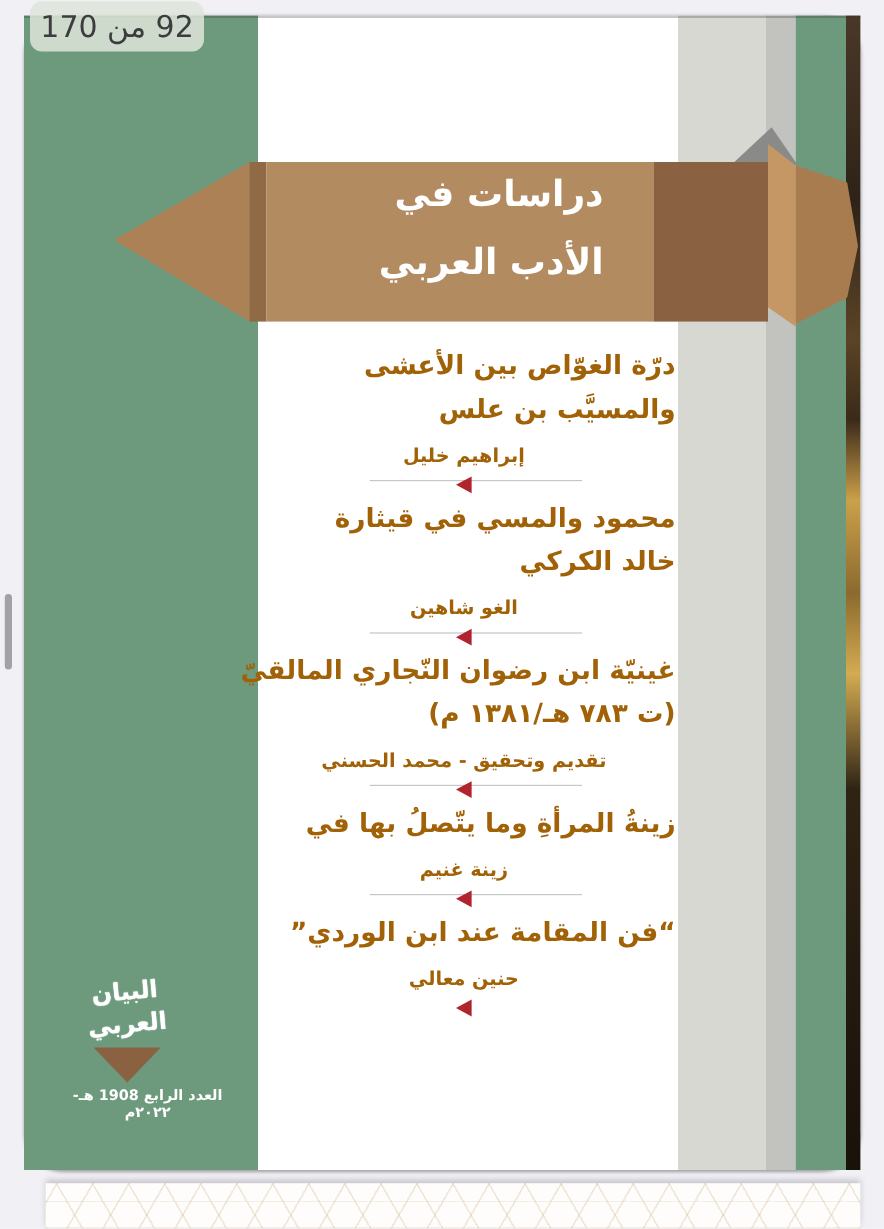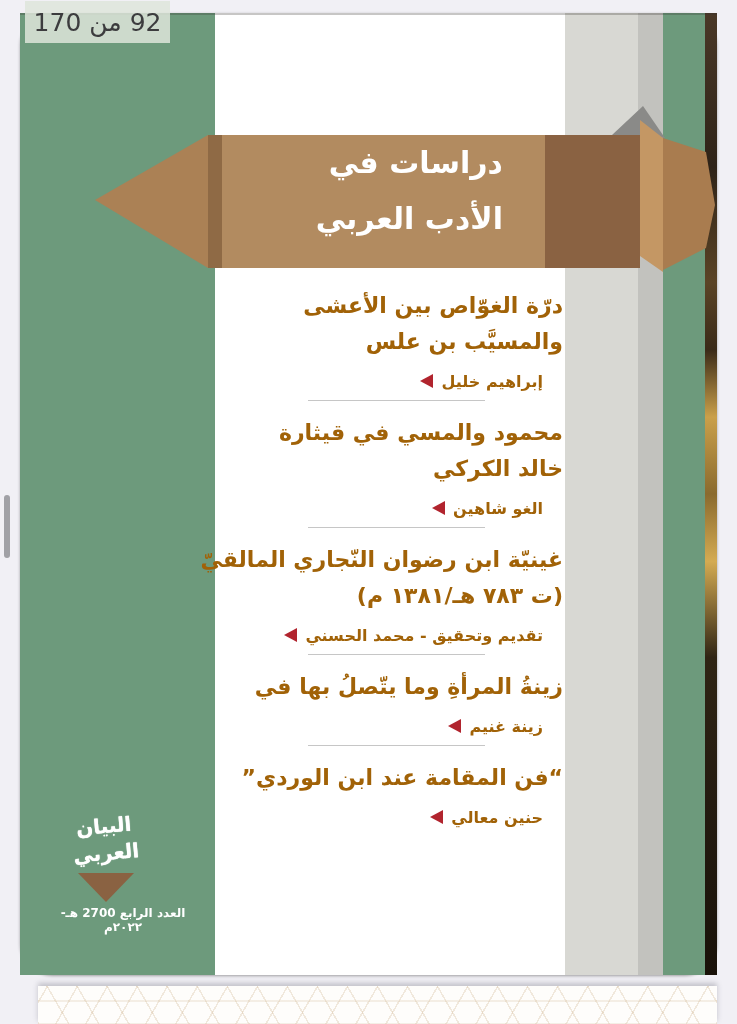--- a/index.html
+++ b/index.html
@@ -23,41 +23,41 @@
   .banner-title{position:absolute;left:210px;top:122px;width:273px;z-index:4;
         direction:rtl;text-align:right;color:#ffffff;font-weight:bold;
         font-size:30px;line-height:56px;white-space:nowrap;}
 
   
   .toc{position:absolute;left:210px;top:275px;width:333px;z-index:2;
        direction:rtl;text-align:right;color:#a16207;}
   .title-line{font-size:22px;line-height:36px;font-weight:bold;white-space:nowrap;}
   .title-line:empty{display:none;}
   .author-row{margin-top:10px;height:22px;padding-left:0;padding-right:20px;
-       display:flex;align-items:center;gap:8px;white-space:nowrap;}
+       display:flex;align-items:center;gap:8px;white-space:nowrap;flex-direction:column;}
   .author-name{font-size:16px;font-weight:bold;}
   .marker{width:0;height:0;border-top:7px solid transparent;border-bottom:7px solid transparent;
        border-right:13px solid #b1242e;flex:0 0 auto;}
   .divider{height:1px;width:177px;background:#c6c6c6;margin:8px auto 14px auto;}
   .entry:last-child .divider{display:none;}
 
   
   .logo-script{position:absolute;left:30px;top:800px;width:110px;z-index:2;
        direction:rtl;text-align:center;color:#ffffff;font-weight:bold;
        font-size:20px;line-height:27px;transform:rotate(-5deg);
        text-shadow:0 0 1px #fff;}
   .logo-triangle{position:absolute;left:58px;top:860px;width:0;height:0;z-index:2;
        border-left:28px solid transparent;border-right:28px solid transparent;
        border-top:29px solid #8a6242;}
   .issue-line{position:absolute;left:23px;top:893px;width:160px;z-index:2;
        direction:rtl;text-align:center;color:#ffffff;font-weight:bold;font-size:12px;}
 
   
   .page-badge{position:absolute;left:25px;top:1px;width:145px;height:42px;z-index:20;
-       background:rgba(222,229,218,.85);border-radius:0;
+       background:rgba(222,229,218,.85);border-radius:10px;
        display:flex;align-items:center;justify-content:center;
        direction:rtl;font-size:25px;color:#3c3c3e;}
   .scroll-indicator{position:absolute;left:4px;top:495px;width:6px;height:63px;z-index:20;
        background:#a1a1a6;border-radius:3px;}
 
   
   .next-page{position:absolute;left:38px;top:986px;width:679px;height:38px;z-index:5;
        background-color:#fefdfb;
        background-image:
          repeating-linear-gradient(60deg, rgba(210,185,150,.30) 0 1.5px, transparent 1.5px 26px),
@@ -139,21 +139,21 @@
           <span class="author-name">حنين معالي</span>
           <span class="marker"></span>
         </div>
 
       </div>
 
     </div>
 
     <div class="logo-script">البيان العربي</div>
     <div class="logo-triangle"></div>
-    <div class="issue-line">العدد الرابع 2700 هـ- ٢٠٢٢م</div>
+    <div class="issue-line">العدد الرابع 1908 هـ- ٢٠٢٢م</div>
   </div>
 
   <div class="next-page"></div>
 
   <div class="page-badge">92 من 170</div>
   <div class="scroll-indicator"></div>
 
 </div>
 
 </body></html>

